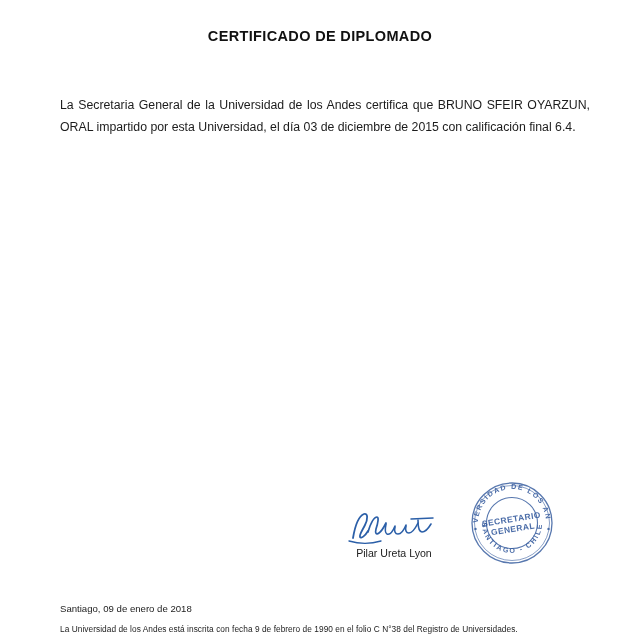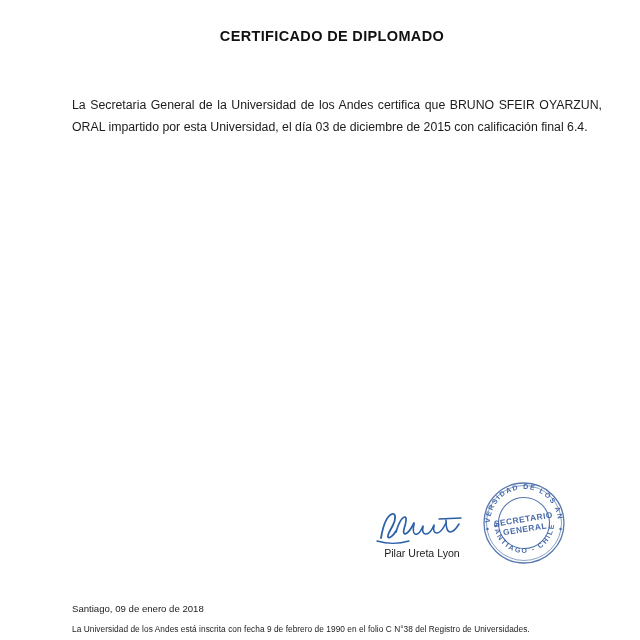--- a/index.html
+++ b/index.html
@@ -14,21 +14,20 @@
     overflow: hidden;
     font-family: "Liberation Sans", sans-serif;
     color: #1a1a1a;
     -webkit-font-smoothing: antialiased;
   }
 
   .page {
     position: absolute;
     inset: 0;
     background: #ffffff;
-    margin-left: 12px;
   }
 
   
   .doc-title {
     position: absolute;
     top: 28px;
     left: 0;
     width: 640px;
     text-align: center;
     font-size: 14.5px;
@@ -76,21 +75,21 @@
     font-size: 12.3px;
     line-height: 22px;
     color: #1c1c1c;
   }
   .para-duration { top: 193px; }
   .para-purpose  { top: 256px; }
 
   
   .sign-block {
     position: absolute;
-    left: 335px;
+    left: 319px;
     top: 508px;
     width: 150px;
     text-align: center;
   }
   .signature-mark {
     height: 38px;
     line-height: 0;
     display: block;
   }
   .sign-name {

